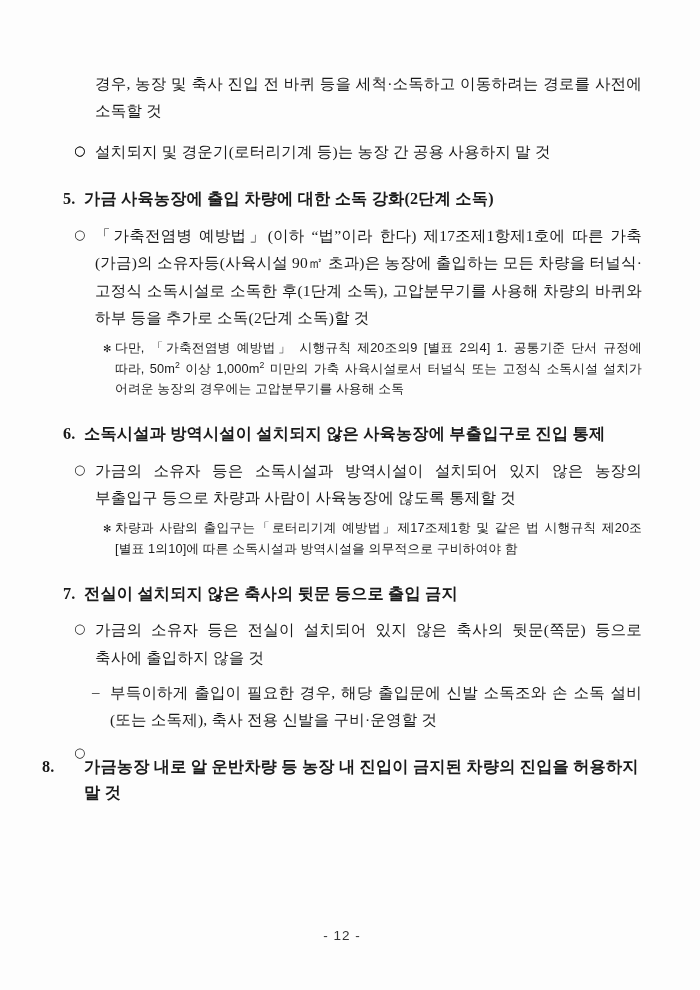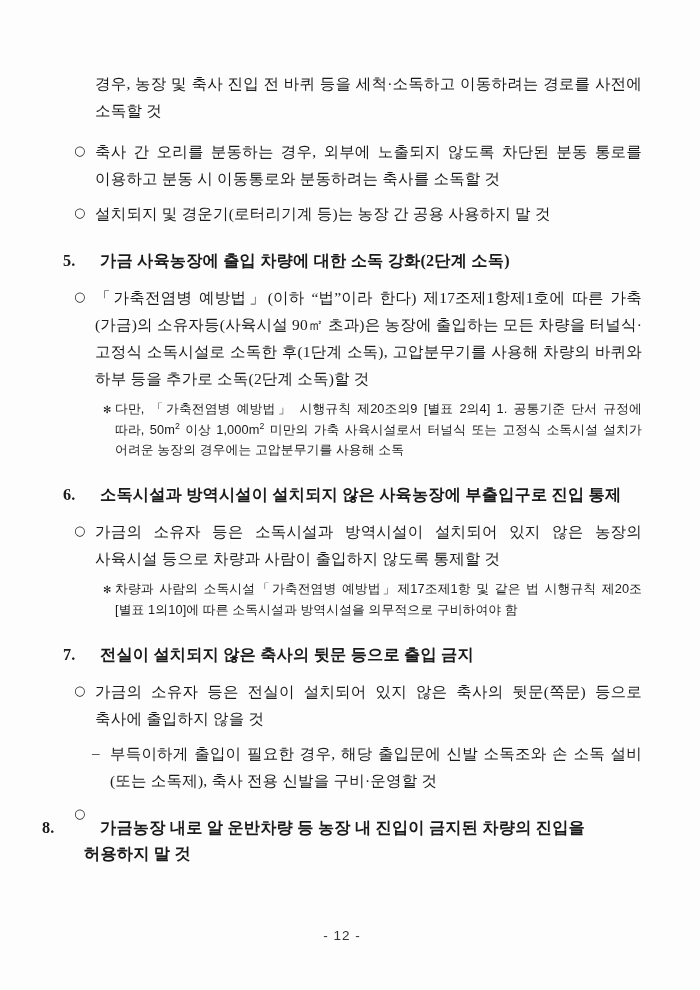--- a/index.html
+++ b/index.html
@@ -52,21 +52,20 @@
     line-height: 1.6;
     letter-spacing: 0.2px;
     word-break: keep-all;
   }
   .sec-head .num {
     display: inline-block;
     min-width: 21px;
   }
   .sec-head .htext {
     display: inline;
-    margin-left: 16px;
   }
   .sec-head.wrapped {
     padding-left: 26px;
     text-indent: -21px;
   }
 
   
   .o-item {
     position: relative;
     margin: 0 0 7px 0;
@@ -151,21 +150,20 @@
 </head>
 <body>
 
 <div class="page">
   <div class="content">
 
     <p class="cont-para">경우, 농장 및 축사 진입 전 바퀴 등을 세척·소독하고 이동하려는 경로를 사전에 소독할 것</p>
 
     <div class="o-item">
       <span class="bullet">○</span>
-      <span>축사 간 오리를 분동하는 경우, 외부에 노출되지 않도록 차단된 분동 통로를 이용하고 분동 시 이동통로와 분동하려는 축사를 소독할 것</span>
     </div>
     <div class="o-item">
       <span class="bullet">○</span>
       <span>설치되지 및 경운기(로터리기계 등)는 농장 간 공용 사용하지 말 것</span>
     </div>
 
     <h2 class="sec-head">
       <span class="num">5.</span><span class="htext">가금 사육농장에 출입 차량에 대한 소독 강화(2단계 소독)</span>
     </h2>
     <div class="o-item">
@@ -174,25 +172,25 @@
     </div>
     <div class="note-item">
       <span class="bullet">✻</span><span>다만, 「가축전염병 예방법」 시행규칙 제20조의9 [별표 2의4] 1. 공통기준 단서 규정에 따라, 50m</span><sup>2</sup><span> 이상 1,000m</span><sup>2</sup><span> 미만의 가축 사육시설로서 터널식 또는 고정식 소독시설 설치가 어려운 농장의 경우에는 고압분무기를 사용해 소독</span>
     </div>
 
     <h2 class="sec-head">
       <span class="num">6.</span><span class="htext">소독시설과 방역시설이 설치되지 않은 사육농장에 부출입구로 진입 통제</span>
     </h2>
     <div class="o-item">
       <span class="bullet">○</span>
-      <span>가금의 소유자 등은 소독시설과 방역시설이 설치되어 있지 않은 농장의 사육시설 등으로 차량과 사람이 출입하지 않도록 통제할 것</span>
+      <span>가금의 소유자 등은 소독시설과 방역시설이 설치되어 있지 않은 농장의 부출입구 등으로 차량과 사람이 사육농장에 않도록 통제할 것</span>
     </div>
     <div class="note-item">
       <span class="bullet">✻</span>
-      <span>차량과 사람의 소독시설「가축전염병 예방법」제17조제1항 및 같은 법 시행규칙 제20조 [별표 1의10]에 따른 소독시설과 방역시설을 의무적으로 구비하여야 함</span>
+      <span>차량과 사람의 출입구는「로터리기계 예방법」제17조제1항 및 같은 법 시행규칙 제20조 [별표 1의10]에 따른 소독시설과 방역시설을 의무적으로 구비하여야 함</span>
     </div>
 
     <h2 class="sec-head">
       <span class="num">7.</span><span class="htext">전실이 설치되지 않은 축사의 뒷문 등으로 출입 금지</span>
     </h2>
     <div class="o-item">
       <span class="bullet">○</span>
       <span>가금의 소유자 등은 전실이 설치되어 있지 않은 축사의 뒷문(쪽문) 등으로 축사에 출입하지 않을 것</span>
     </div>
     <div class="dash-item">

